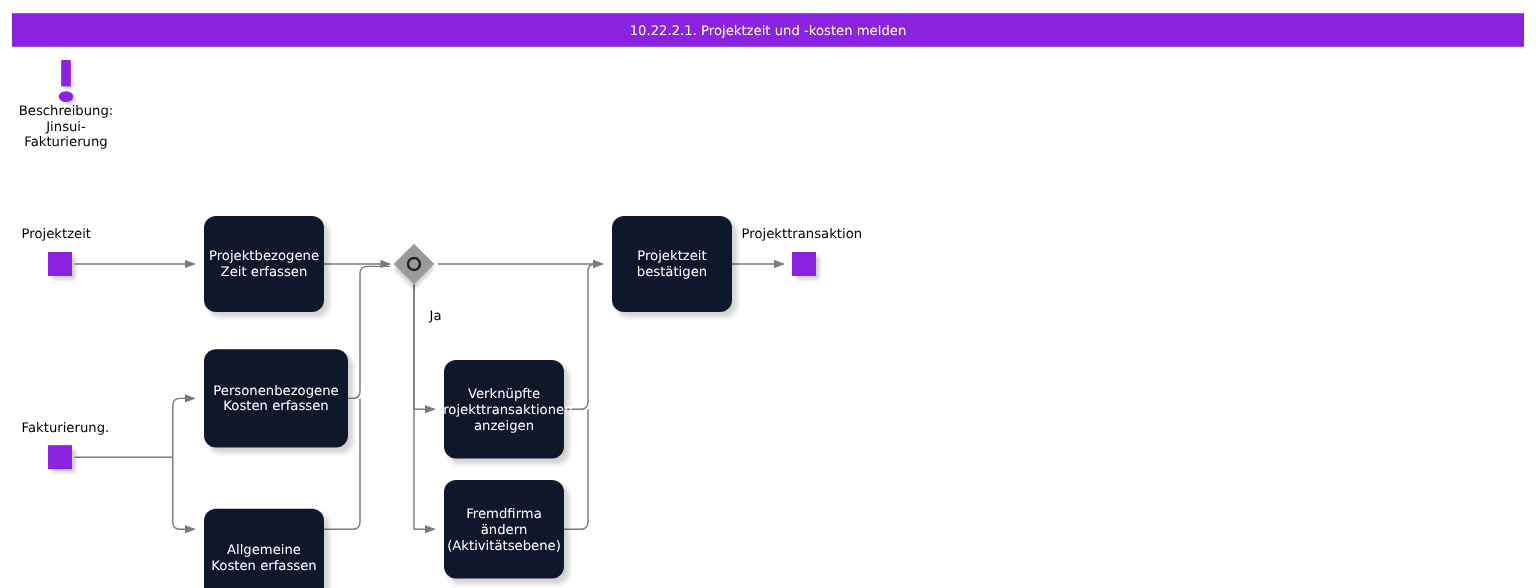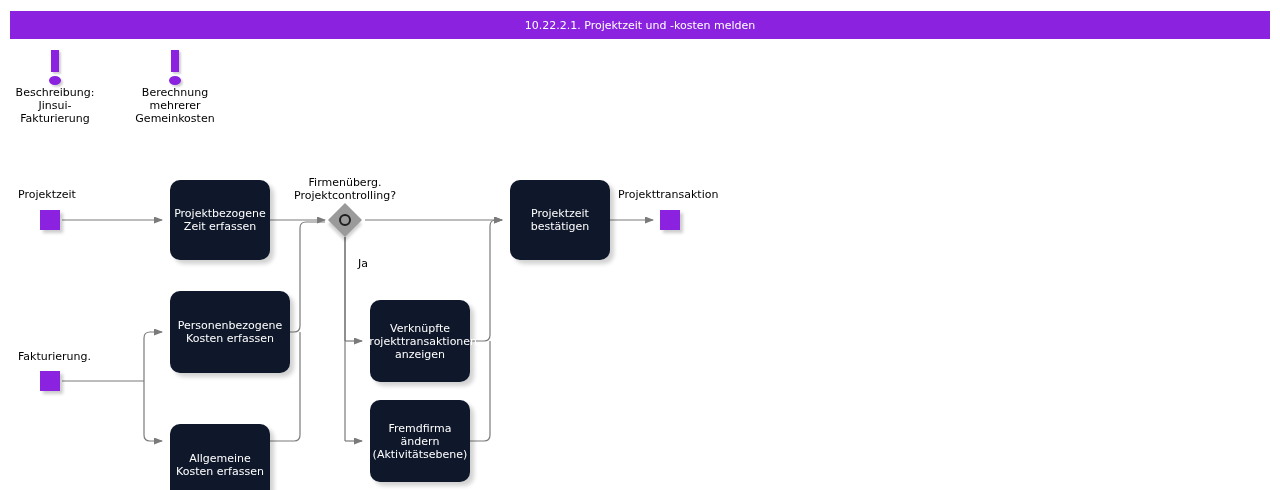--- a/index.html
+++ b/index.html
@@ -224,29 +224,20 @@
   <div class="note-marker" style="left:-5px; top:50px;">
     <div class="note-glyph">
       <div class="note-bar"></div>
       <div class="note-dot"></div>
     </div>
     <div class="note-label">Beschreibung:
 Jinsui-
 Fakturierung</div>
   </div>
 
-  <div class="note-marker" style="left:115px; top:50px;">
-    <div class="note-glyph">
-      <div class="note-bar"></div>
-      <div class="note-dot"></div>
-    </div>
-    <div class="note-label">Berechnung
-mehrerer
-Gemeinkosten</div>
-  </div>
 
   <div class="data-node">
     <div class="data-label" style="left:18px; top:188px;">Projektzeit</div>
     <div class="data-square" style="left:40px; top:210px;"></div>
   </div>
 
   <div class="data-node">
     <div class="data-label" style="left:18px; top:350px;">Fakturierung.</div>
     <div class="data-square" style="left:40px; top:371px;"></div>
   </div>
@@ -281,21 +272,19 @@
     <span class="act-text" style="width:116px;">Fremdfirma
 ändern
 (Aktivitätsebene)</span>
   </div>
 
   <div class="activity" style="left:510px; top:180px; width:100px; height:80px;">
     <span class="act-text">Projektzeit
 bestätigen</span>
   </div>
 
-  <div class="decision-label" style="left:283px; top:176px; width:124px;">Firmenüberg.
-Projektcontrolling?</div>
   <div class="decision" style="left:328px; top:203px;">
     <div class="dia"></div>
     <div class="ring"></div>
   </div>
   <div class="edge-label" style="left:358px; top:257px;">Ja</div>
 
 </div>
 
 </body></html>

